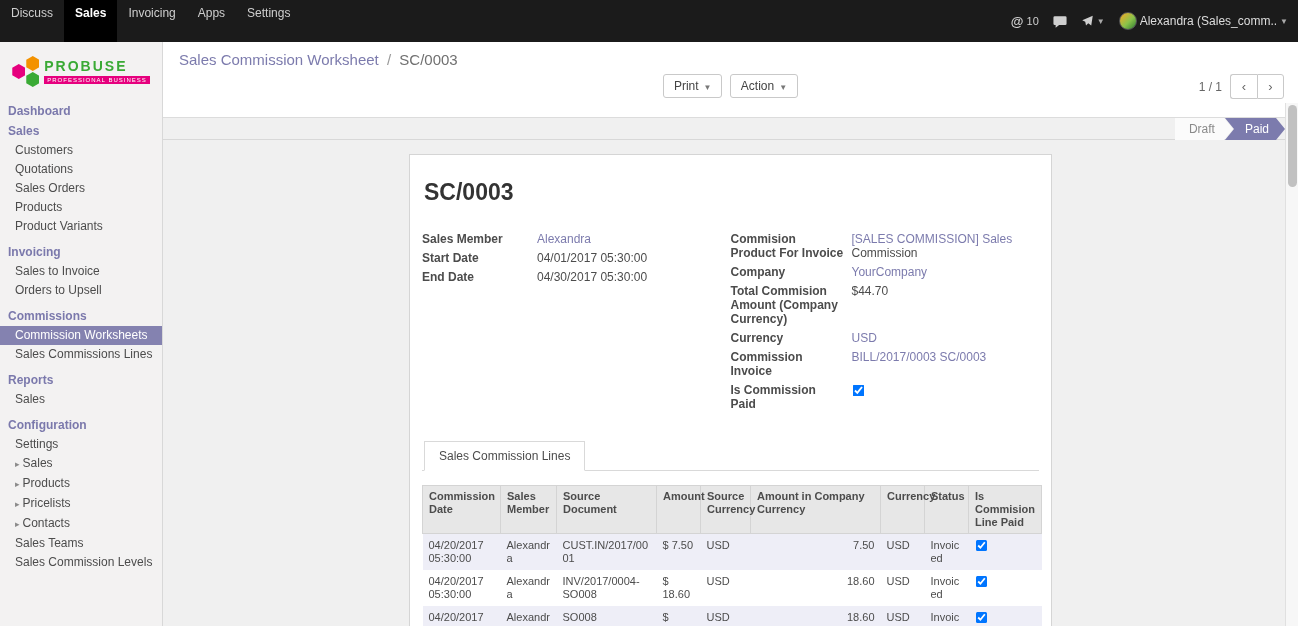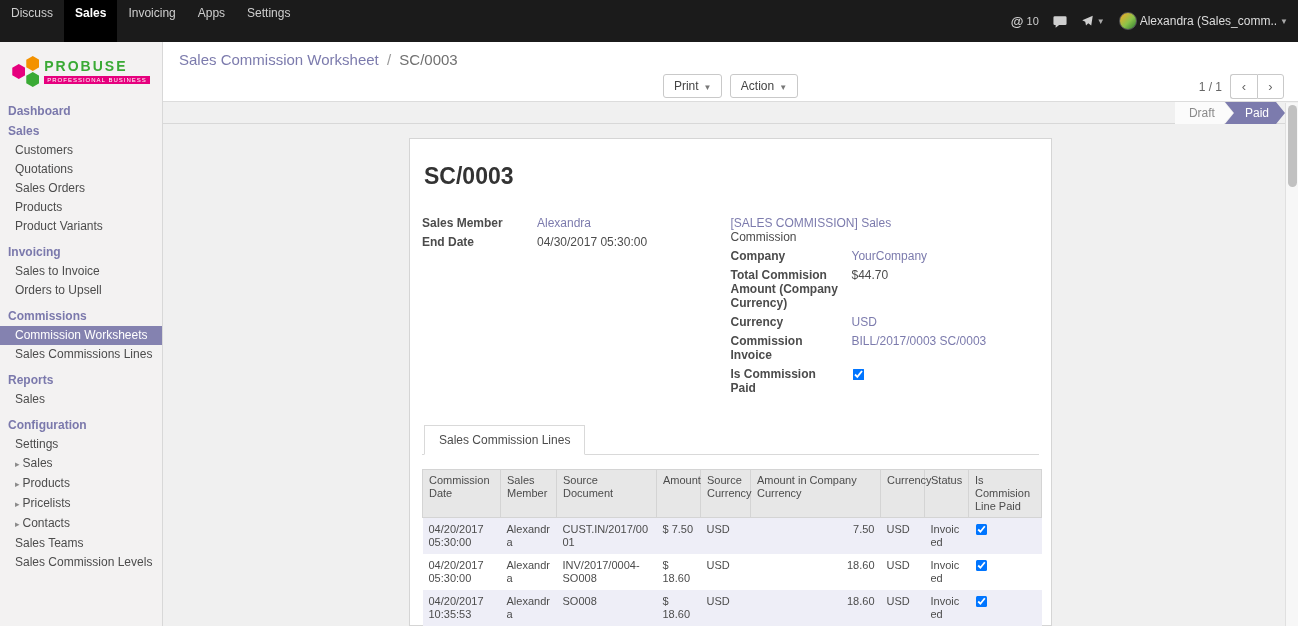--- a/index.html
+++ b/index.html
@@ -47,21 +47,21 @@
   .logo-name { color:#3aaa35; font-weight:bold; font-size:14px; letter-spacing:2px; }
   .logo-tag { background:#e6007e; color:#fff; font-size:6px; letter-spacing:1px; padding:1px 3px; margin-top:2px; width:fit-content; }
   
   .nav-sec { margin-top:6px; }
   .nav-sec:first-child { margin-top:2px; }
   .nav-title { padding:3px 8px; font-weight:bold; color:#7b79ac; font-size:12px; cursor:pointer; }
   .nav-item { padding:2px 8px 2px 15px; color:#4c4c4c; cursor:pointer; line-height:15px; }
   .nav-item .caret { color:#8a8a8a; font-size:9px; margin-right:3px; }
   .nav-item.active { background:#8482b0; color:#fff; }
   
-  .control-panel { background:#fff; border-bottom:1px solid #dcdcdc; height:60px; position:relative; padding:8px 16px 0 16px; }
+  .control-panel { background:#fff; border-bottom:1px solid #dcdcdc; height:76px; position:relative; padding:8px 16px 0 16px; }
   .breadcrumb { font-size:15px; line-height:20px; white-space:nowrap; }
   .bc-link { color:#7c7bad; cursor:pointer; }
   .bc-sep { color:#999; margin:0 4px; }
   .bc-current { color:#707070; }
   .cp-buttons { text-align:center; margin-top:4px; }
   .btn {
     display:inline-block; background:#fff; border:1px solid #c9c9c9; border-radius:3px;
     padding:4px 10px; font-size:12px; color:#444; cursor:pointer; margin:0 2px;
     font-family:"Liberation Sans", sans-serif;
   }
@@ -110,21 +110,21 @@
   .tabs { margin-top:24px; border-bottom:1px solid #d9d9d9; padding-left:2px; }
   .tab {
     display:inline-block; padding:7px 14px; background:#fff; color:#4c4c4c;
     border:1px solid #d9d9d9; border-bottom:1px solid #fff; position:relative; top:1px;
     cursor:pointer; font-size:12px;
   }
   
   table.o-list { width:100%; border-collapse:collapse; table-layout:fixed; margin-top:14px; font-size:11px; }
   .o-list th {
     background:#e7e7e7; border:1px solid #d4d4d4; text-align:left; vertical-align:top;
-    padding:4px 6px; font-weight:normal; color:#4c4c4c; line-height:13px;
+    padding:4px 6px; font-weight:bold; color:#4c4c4c; line-height:13px;
   }
   .o-list td { padding:5px 6px; vertical-align:top; line-height:13px; overflow-wrap:break-word; }
   .o-list tbody tr.odd { background:#eeeef7; }
   .o-list tbody tr { cursor:pointer; }
   .o-list td.num, .o-list th.num { text-align:right; }
   .o-list td input[type=checkbox] { transform:scale(.85); margin:0; }
   .spacer-row td { height:16px; padding:0; }
   
   .scrollbar {
     position:absolute; right:0; top:61px; bottom:0; width:13px;
@@ -251,26 +251,31 @@
       <div class="sheet">
         <div class="sheet-title">SC/0003</div>
 
         <div class="o-group">
           <div class="o-col left">
             <div class="field">
               <span class="flabel">Sales Member</span>
               <span class="fvalue flink">Alexandra</span>
             </div>
             <div class="field">
+              <span class="flabel">Start Date</span>
+              <span class="fvalue">04/01/2017 05:30:00</span>
+            </div>
+            <div class="field">
               <span class="flabel">End Date</span>
               <span class="fvalue">04/30/2017 05:30:00</span>
             </div>
           </div>
           <div class="o-col right">
             <div class="field">
+              <span class="flabel">Commision Product For Invoice</span>
               <span class="fvalue">
                 <span class="flink">[SALES COMMISSION] Sales</span><br>
                 <span>Commission</span>
               </span>
             </div>
             <div class="field">
               <span class="flabel">Company</span>
               <span class="fvalue flink">YourCompany</span>
             </div>
             <div class="field">

